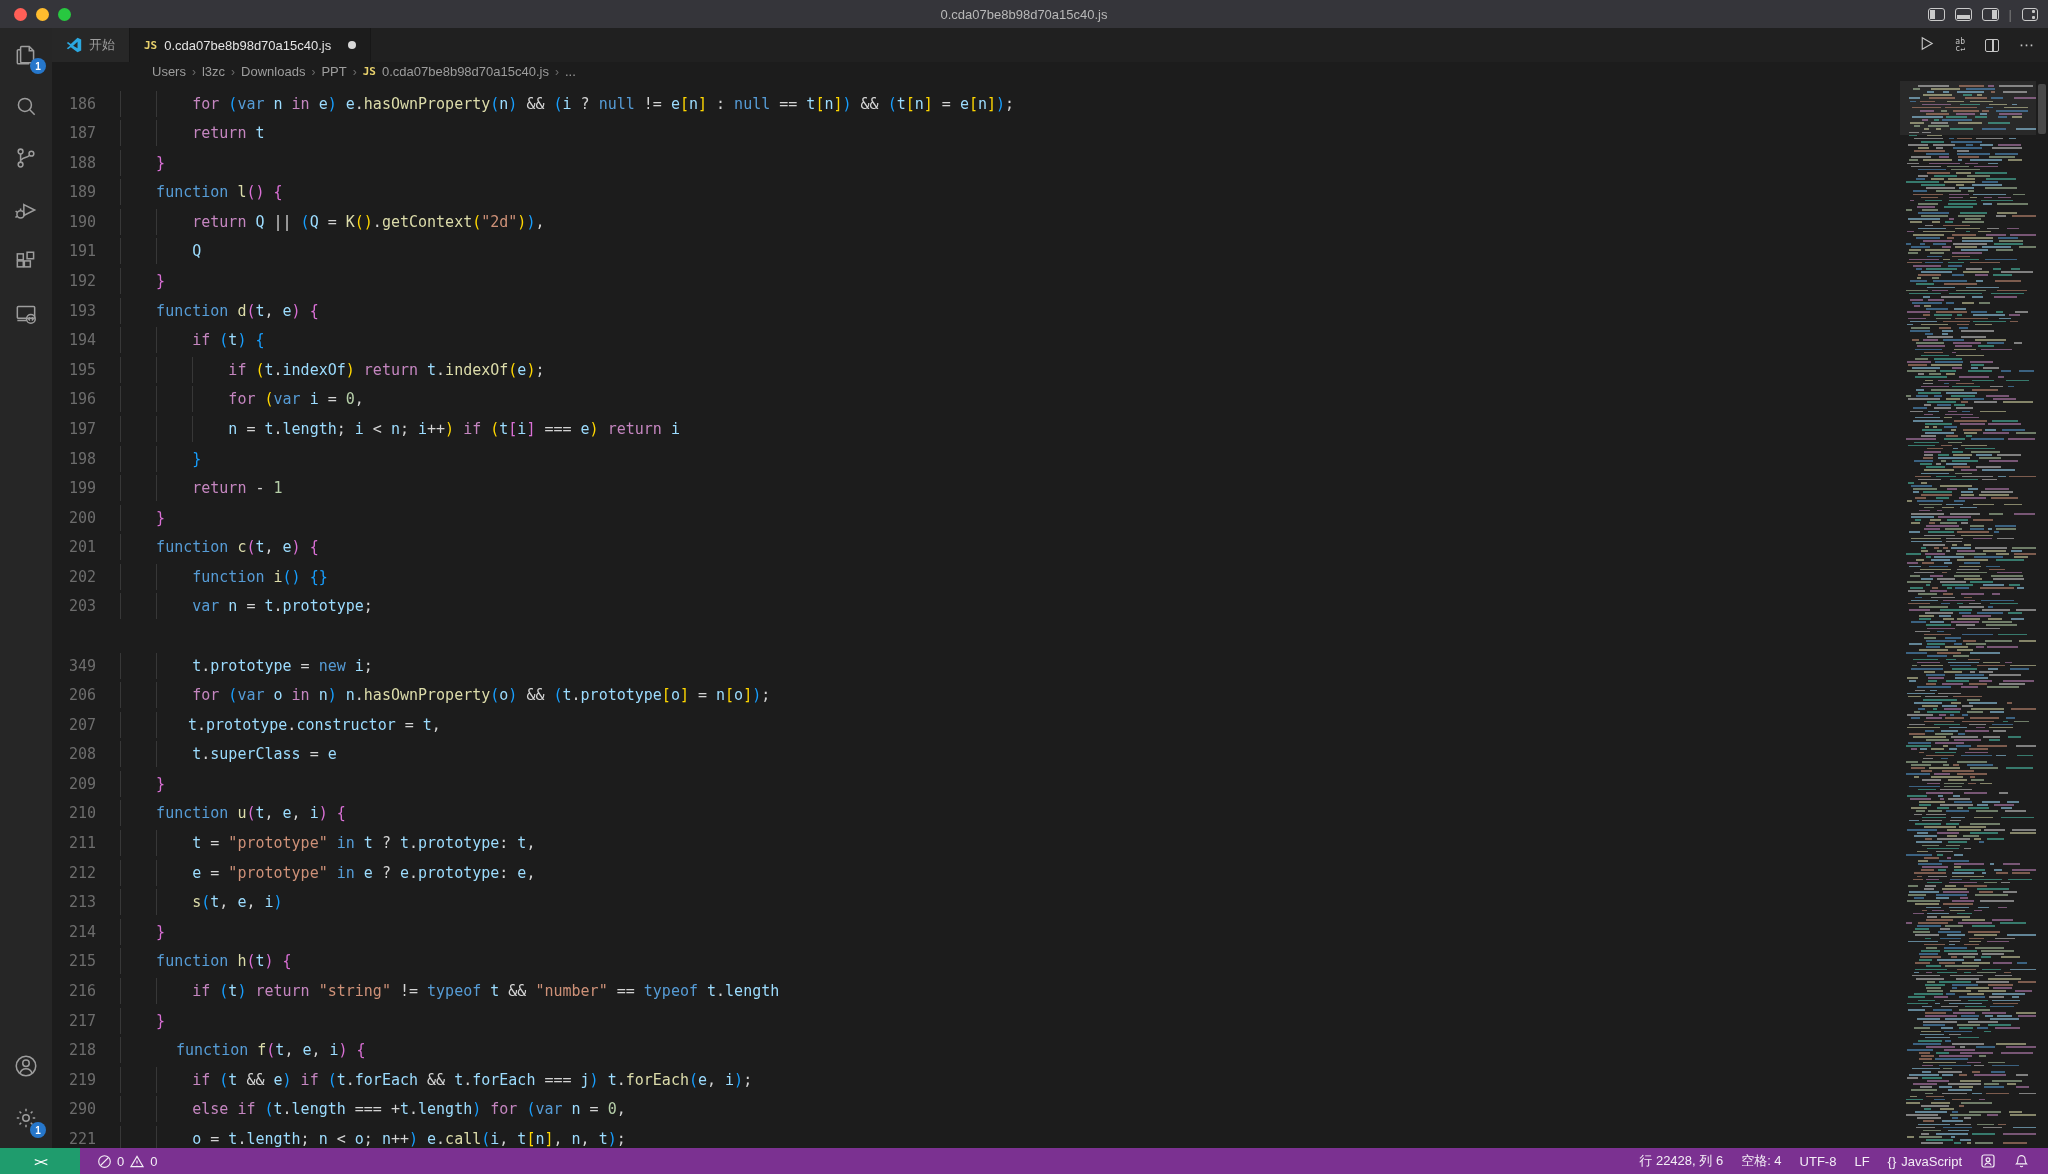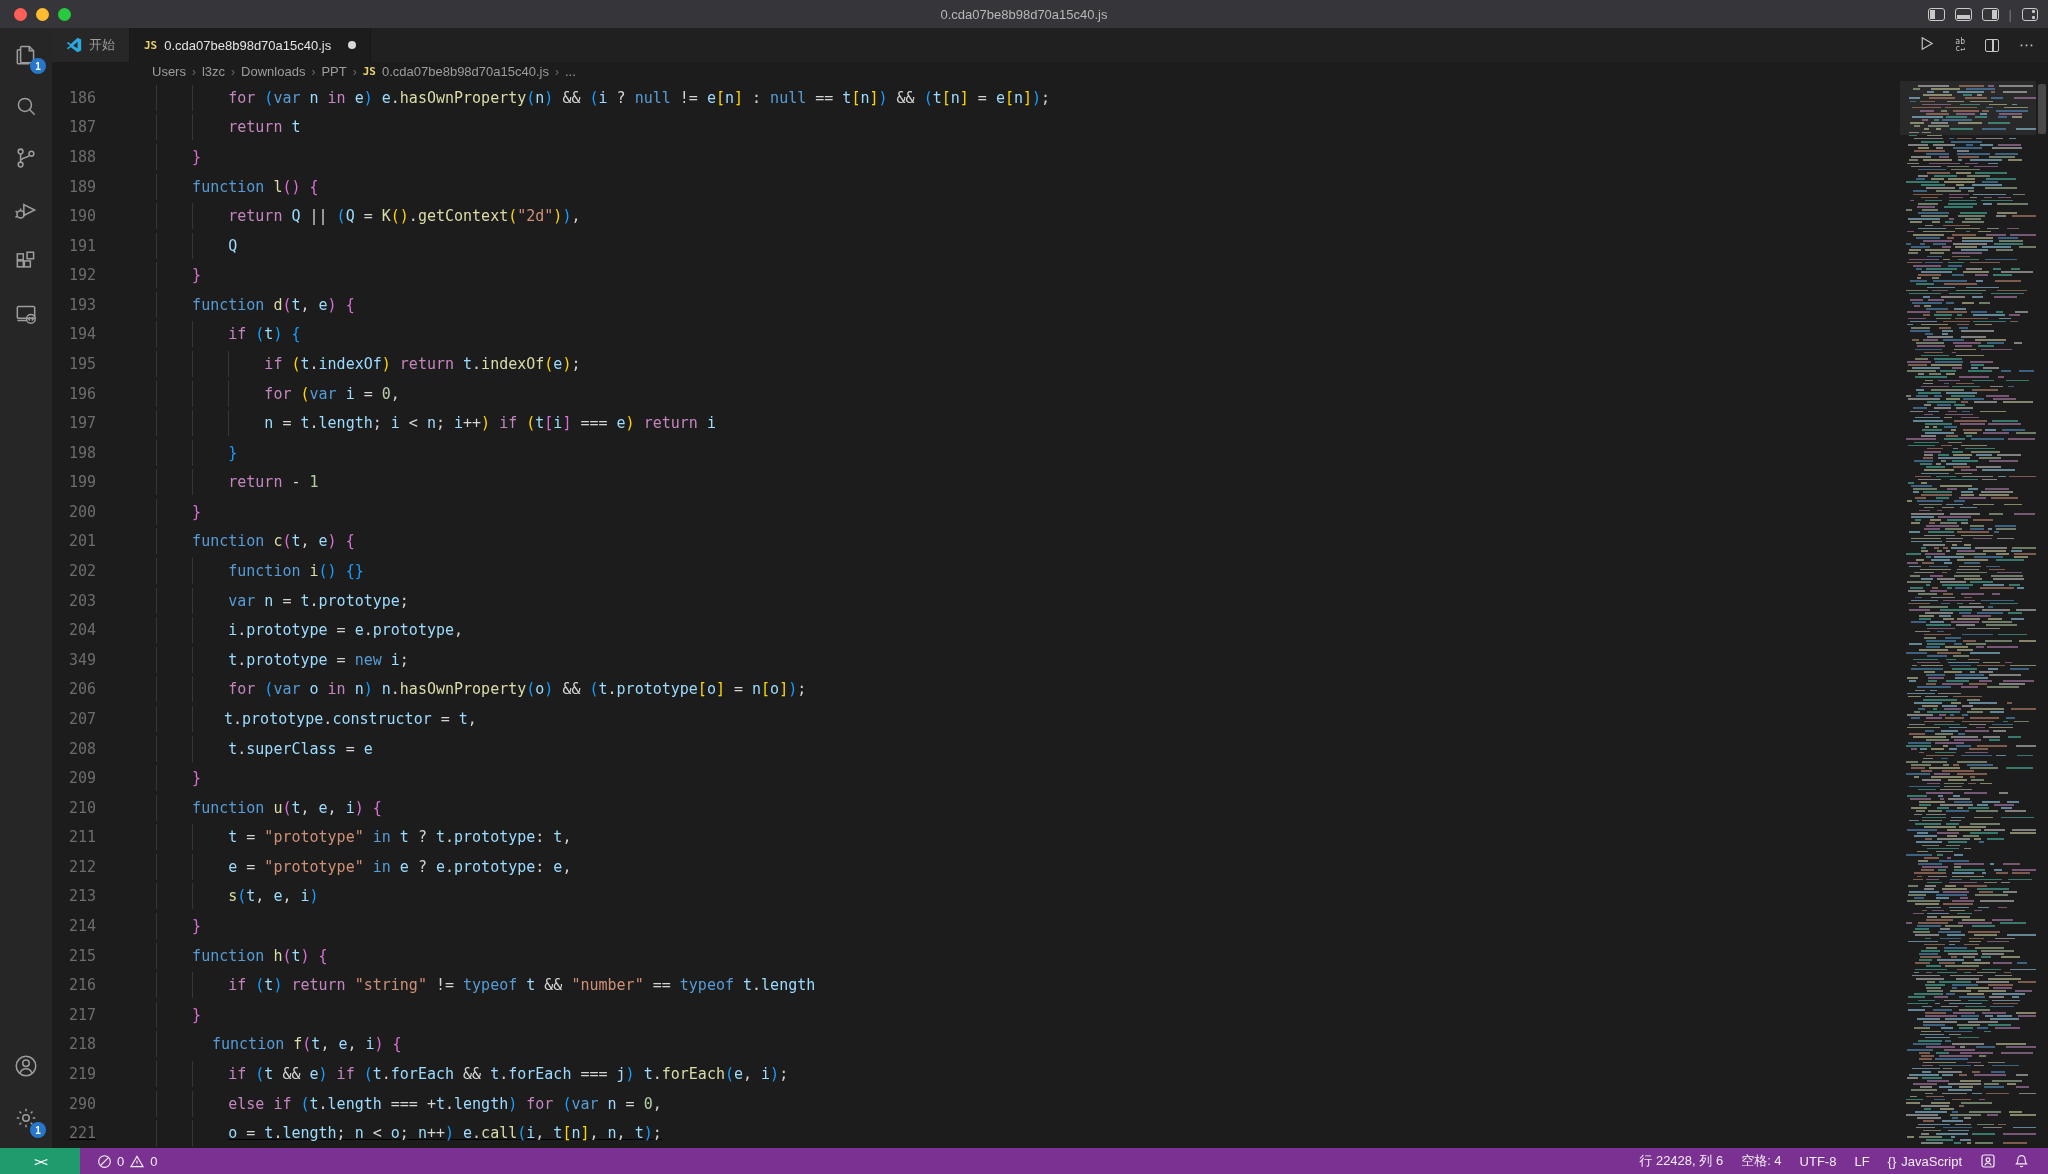--- a/index.html
+++ b/index.html
@@ -42,21 +42,21 @@
   .ea-ico { font-size:15px; cursor:default; }
   .wordwrap { font-size:8px; line-height:7px; font-family:"DejaVu Sans Mono", monospace; text-align:left; }
   .split-ico { width:14px; height:13px; border:1.5px solid #c5c5c5; border-radius:2px; position:relative; }
   .split-ico::after { content:""; position:absolute; left:50%; top:0; bottom:0; width:1.5px; background:#c5c5c5; }
   
   #breadcrumb { position:absolute; left:52px; top:62px; width:1848px; height:19px; background:#1c1c1c; display:flex; align-items:center;
     padding-left:100px; font-size:13px; color:#9d9d9d; gap:6px; white-space:nowrap; }
   .bc-sep { color:#6b6b6b; font-size:12px; }
   
   #editor { position:absolute; left:52px; top:81px; width:1848px; height:1067px; background:#1c1c1c; overflow:hidden; }
-  .cline { position:absolute; left:0; height:29.58px; display:flex; align-items:center; width:100%;gap:36px; }
+  .cline { position:absolute; left:0; height:29.58px; display:flex; align-items:flex-end; width:100%; }
   .ln { width:68px; padding-right:24px; text-align:right; color:#6d6d6d; font:15px "DejaVu Sans Mono", monospace; flex:none; }
   .ctext { position:relative; font:15px "DejaVu Sans Mono", monospace; white-space:pre; }
   .guide { position:absolute; top:-4px; bottom:-4px; width:1px; background:#373737; }
   .tk-kw{color:#C586C0} .tk-kw2{color:#569CD6} .tk-fn{color:#DCDCAA} .tk-v{color:#9CDCFE}
   .tk-op{color:#d4d4d4} .tk-num{color:#B5CEA8} .tk-str{color:#CE9178}
   .tk-b1{color:#FFD700} .tk-b2{color:#DA70D6} .tk-b3{color:#179FFF}
   
   #minimap { position:absolute; left:1900px; top:81px; width:136px; height:1067px; background:#1c1c1c; overflow:hidden; }
   #minimap-slider { position:absolute; left:0; top:0; width:136px; height:54px; background:rgba(255,255,255,0.06); }
   #scrollbar { position:absolute; left:2036px; top:81px; width:12px; height:1067px; background:#1c1c1c; }
@@ -266,24 +266,20 @@
         <span class="ctext" style="padding-left: 36.12px;"><i class="guide" style="left: 0px;"></i><span class="tk-kw2">function </span><span class="tk-fn">c</span><span class="tk-b2">(</span><span class="tk-v">t</span><span class="tk-op">, </span><span class="tk-v">e</span><span class="tk-b2">) {</span></span>
       </div>
       <div class="cline" style="top: 475.28px;">
         <span class="ln">202</span>
         <span class="ctext" style="padding-left: 72.24px;"><i class="guide" style="left: 0px;"></i><i class="guide" style="left: 36.12px;"></i><span class="tk-kw2">function </span><span class="tk-fn">i</span><span class="tk-b3">() {}</span></span>
       </div>
       <div class="cline" style="top: 504.86px;">
         <span class="ln">203</span>
         <span class="ctext" style="padding-left: 72.24px;"><i class="guide" style="left: 0px;"></i><i class="guide" style="left: 36.12px;"></i><span class="tk-kw2">var </span><span class="tk-v">n </span><span class="tk-op">= </span><span class="tk-v">t</span><span class="tk-op">.</span><span class="tk-v">prototype</span><span class="tk-op">;</span></span>
       </div>
-      <div class="cline" style="top: 534.44px;">
-        <span class="ln">204</span>
-        <span class="ctext" style="padding-left: 72.24px;"><i class="guide" style="left: 0px;"></i><i class="guide" style="left: 36.12px;"></i><span class="tk-v">i</span><span class="tk-op">.</span><span class="tk-v">prototype </span><span class="tk-op">= </span><span class="tk-v">e</span><span class="tk-op">.</span><span class="tk-v">prototype</span><span class="tk-op">,</span></span>
-      </div>
       <div class="cline" style="top: 564.02px;">
         <span class="ln">349</span>
         <span class="ctext" style="padding-left: 72.24px;"><i class="guide" style="left: 0px;"></i><i class="guide" style="left: 36.12px;"></i><span class="tk-v">t</span><span class="tk-op">.</span><span class="tk-v">prototype </span><span class="tk-op">= </span><span class="tk-kw2">new </span><span class="tk-v">i</span><span class="tk-op">;</span></span>
       </div>
       <div class="cline" style="top: 593.6px;">
         <span class="ln">206</span>
         <span class="ctext" style="padding-left: 72.24px;"><i class="guide" style="left: 0px;"></i><i class="guide" style="left: 36.12px;"></i><span class="tk-kw">for </span><span class="tk-b3">(</span><span class="tk-kw2">var </span><span class="tk-v">o </span><span class="tk-kw">in </span><span class="tk-v">n</span><span class="tk-b3">) </span><span class="tk-v">n</span><span class="tk-op">.</span><span class="tk-fn">hasOwnProperty</span><span class="tk-b3">(</span><span class="tk-v">o</span><span class="tk-b3">) </span><span class="tk-op">&amp;&amp; </span><span class="tk-b3">(</span><span class="tk-v">t</span><span class="tk-op">.</span><span class="tk-v">prototype</span><span class="tk-b1">[</span><span class="tk-v">o</span><span class="tk-b1">] </span><span class="tk-op">= </span><span class="tk-v">n</span><span class="tk-b1">[</span><span class="tk-v">o</span><span class="tk-b1">]</span><span class="tk-b3">)</span><span class="tk-op">;</span></span>
       </div>
       <div class="cline" style="top: 623.18px;">
         <span class="ln">207</span>
@@ -334,21 +330,21 @@
         <span class="ctext" style="padding-left: 56px;"><i class="guide" style="left: 0px;"></i><span class="tk-kw2">function </span><span class="tk-fn">f</span><span class="tk-b2">(</span><span class="tk-v">t</span><span class="tk-op">, </span><span class="tk-v">e</span><span class="tk-op">, </span><span class="tk-v">i</span><span class="tk-b2">) {</span></span>
       </div>
       <div class="cline" style="top: 978.14px;">
         <span class="ln">219</span>
         <span class="ctext" style="padding-left: 72.24px;"><i class="guide" style="left: 0px;"></i><i class="guide" style="left: 36.12px;"></i><span class="tk-kw">if </span><span class="tk-b3">(</span><span class="tk-v">t </span><span class="tk-op">&amp;&amp; </span><span class="tk-v">e</span><span class="tk-b3">) </span><span class="tk-kw">if </span><span class="tk-b3">(</span><span class="tk-v">t</span><span class="tk-op">.</span><span class="tk-v">forEach </span><span class="tk-op">&amp;&amp; </span><span class="tk-v">t</span><span class="tk-op">.</span><span class="tk-v">forEach </span><span class="tk-op">=== </span><span class="tk-v">j</span><span class="tk-b3">) </span><span class="tk-v">t</span><span class="tk-op">.</span><span class="tk-fn">forEach</span><span class="tk-b3">(</span><span class="tk-v">e</span><span class="tk-op">, </span><span class="tk-v">i</span><span class="tk-b3">)</span><span class="tk-op">;</span></span>
       </div>
       <div class="cline" style="top: 1007.72px;">
         <span class="ln">290</span>
         <span class="ctext" style="padding-left: 72.24px;"><i class="guide" style="left: 0px;"></i><i class="guide" style="left: 36.12px;"></i><span class="tk-kw">else </span><span class="tk-kw">if </span><span class="tk-b3">(</span><span class="tk-v">t</span><span class="tk-op">.</span><span class="tk-v">length </span><span class="tk-op">=== +</span><span class="tk-v">t</span><span class="tk-op">.</span><span class="tk-v">length</span><span class="tk-b3">) </span><span class="tk-kw">for </span><span class="tk-b3">(</span><span class="tk-kw2">var </span><span class="tk-v">n </span><span class="tk-op">= </span><span class="tk-num">0</span><span class="tk-op">,</span></span>
       </div>
-      <div class="cline" style="top: 1037.3px; text-decoration: underline;">
+      <div class="cline" style="top: 1037.3px;">
         <span class="ln">221</span>
         <span class="ctext" style="padding-left: 72.24px;"><i class="guide" style="left: 0px;"></i><i class="guide" style="left: 36.12px;"></i><span class="tk-v">o </span><span class="tk-op">= </span><span class="tk-v">t</span><span class="tk-op">.</span><span class="tk-v">length</span><span class="tk-op">; </span><span class="tk-v">n </span><span class="tk-op">&lt; </span><span class="tk-v">o</span><span class="tk-op">; </span><span class="tk-v">n</span><span class="tk-op">++</span><span class="tk-b3">) </span><span class="tk-v">e</span><span class="tk-op">.</span><span class="tk-fn">call</span><span class="tk-b3">(</span><span class="tk-v">i</span><span class="tk-op">, </span><span class="tk-v">t</span><span class="tk-b1">[</span><span class="tk-v">n</span><span class="tk-b1">]</span><span class="tk-op">, </span><span class="tk-v">n</span><span class="tk-op">, </span><span class="tk-v">t</span><span class="tk-b3">)</span><span class="tk-op">;</span></span>
       </div>
     </div>
 
   <div id="minimap">
       <div id="minimap-slider"></div>
       <div style="position: absolute; left: 18px; top: 4px; width: 31.4482px; height: 1.8px; background: rgb(212, 212, 212); opacity: 0.55;"></div>
       <div style="position: absolute; left: 59.2259px; top: 4px; width: 24.683px; height: 1.8px; background: rgb(206, 145, 120); opacity: 0.55;"></div>
       <div style="position: absolute; left: 88.2753px; top: 4px; width: 5.47185px; height: 1.8px; background: rgb(197, 134, 192); opacity: 0.55;"></div>

